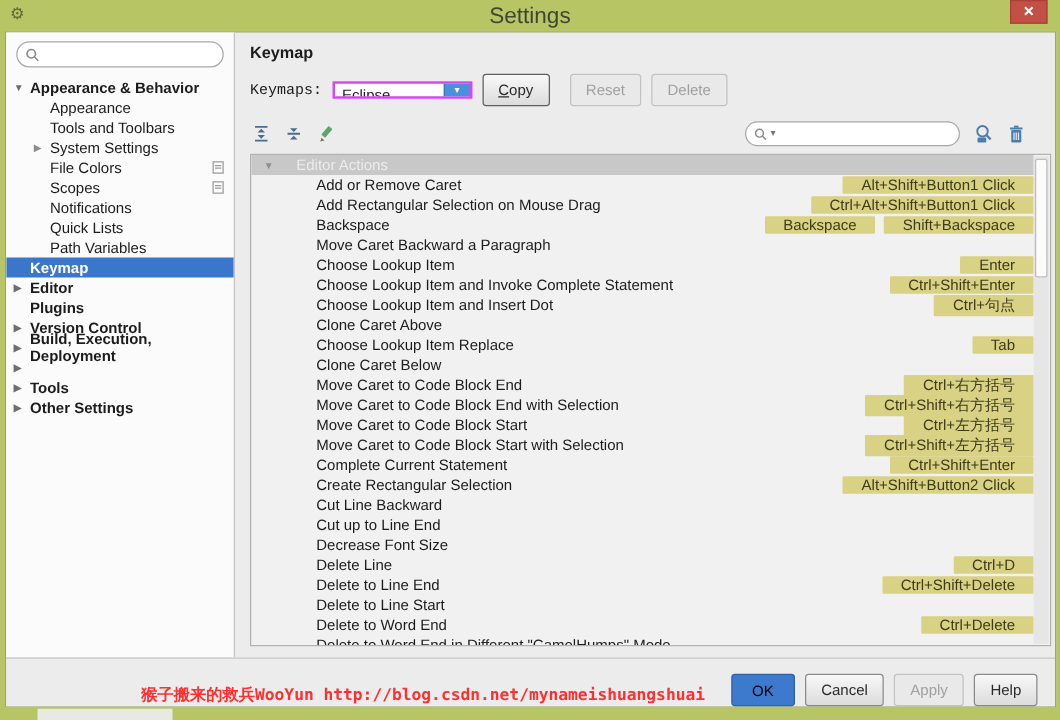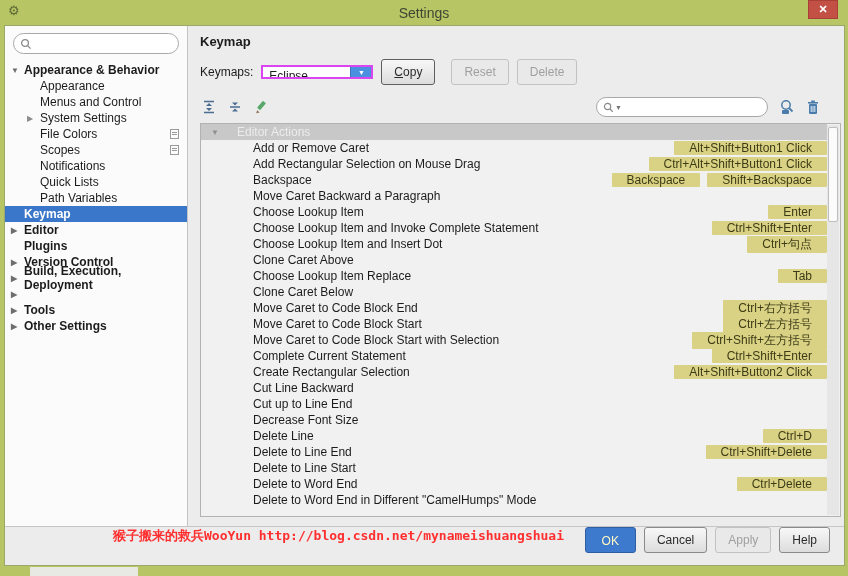--- a/index.html
+++ b/index.html
@@ -4,21 +4,21 @@
 <style>
   * { box-sizing: border-box; margin: 0; padding: 0; }
   html,body { width:848px; height:576px; overflow:hidden; }
   body { font-family: "Liberation Sans", sans-serif; font-size:12px; color:#1c1c1c; }
 
   #window { position:relative; width:848px; height:576px; background:#b7c565; }
 
   
   .titlebar { position:relative; height:25px; display:flex; align-items:center; justify-content:center; }
   .titlebar .app-icon { position:absolute; left:8px; top:3px; font-size:13px; color:#5d6b35; }
-  .titlebar .title { font-size:14px; color:#3f4533; }
+  .titlebar .title { font-size:18px; color:#3f4533; }
   .close-btn { position:absolute; top:0; right:10px; width:30px; height:19px; background:#c25045;
                border:1px solid #a84038; color:#fff; font-size:11px; font-weight:bold;
                display:flex; align-items:center; justify-content:center; cursor:default; }
 
   
   .dialog { position:absolute; top:25px; left:4px; right:3px; bottom:10px; background:#ececec;
             display:flex; flex-direction:column; border:1px solid #9aa86a; }
   .dialog-body { flex:1; display:flex; min-height:0; }
 
   
@@ -35,21 +35,21 @@
   .tree-item.top .tree-arrow { color:#6e6e6e; }
   .tree-item.selected { background:#3a76c9; color:#fff; }
   .page-icon { margin-left:auto; margin-right:8px; width:9px; height:10px; border:1px solid #9a9a9a;
                background:#fdfdfd; position:relative; flex:none; }
   .page-icon::after { content:""; position:absolute; left:1px; top:2px; width:5px; height:1px; background:#9a9a9a; box-shadow:0 2px 0 #9a9a9a; }
 
   
   .main { flex:1; display:flex; flex-direction:column; min-width:0; padding:0 0 0 12px; }
   .pane-title { font-weight:bold; font-size:13px; margin:8px 0 10px 0; }
   .keymaps-row { display:flex; align-items:center; margin-bottom:10px; }
-  .keymaps-label { margin-right:8px; }
+  .keymaps-label { margin-right:8px;font-family:Liberation Mono, monospace; }
   .combo { display:flex; width:112px; height:14px; border:2px solid #d946ef; background:#fff; margin-right:8px; }
   .combo-value { flex:1; padding:2px 6px; overflow:hidden; white-space:nowrap; }
   .combo-btn { width:21px; background:#4a8fe0; border-left:1px solid #3a77c2; color:#fff; font-size:7px;
                display:flex; align-items:center; justify-content:center; }
   .btn { height:26px; padding:0 12px; margin-right:8px; font-size:12px; color:#2a2a2a;
          background:linear-gradient(#f8f8f8,#dcdcdc); border:1px solid #8a8a8a; border-radius:3px; }
   .btn.primary-border { border-color:#5f5f5f; margin-right:16px; }
   .btn:disabled, .btn.disabled { color:#a0a0a0; border-color:#c2c2c2; background:#e9e9e9; }
   .btn u { text-decoration:underline; }
 
@@ -68,24 +68,24 @@
   .row { height:16px; display:flex; align-items:center; padding-left:52px; white-space:nowrap; }
   .row .spacer { flex:1; }
   .row.group-row { background:#c8c8c8; color:#ececec; padding-left:10px; }
   .row.group-row .tree-arrow { color:#8f8f8f; width:26px; }
   .chip { background:#d9d184; color:#3e3c17; padding:0 15px; margin-left:7px; border-radius:1px; flex:none; }
   .vscrollbar { position:absolute; top:1px; right:1px; bottom:1px; width:12px; background:#e6e6e6; }
   .vscroll-thumb { position:absolute; top:2px; left:1px; right:1px; height:95px; background:#fbfbfb;
                    border:1px solid #bdbdbd; border-radius:2px; }
 
   
-  .footer { height:39px; border-top:1px solid #c6c6c6; display:flex; align-items:flex-start; background:#ececec; }
+  .footer { height:39px; border-top:1px solid #c6c6c6; display:flex; align-items:flex-end; background:#ececec; }
   .watermark { margin-left:108px; color:#ff2f2f; font-family:"DejaVu Sans Mono", monospace; font-size:13px; font-weight:bold; }
   .footer-buttons { margin-left:auto; margin-right:14px; display:flex; }
-  .btn.ok { background:#3d79cc; border-color:#2f5fa3; color:#fef9c3; padding:6px 16px; }
+  .btn.ok { background:#3d79cc; border-color:#2f5fa3; color:#000000; padding:6px 16px; }
 
   
   .taskbar-peek { position:absolute; left:30px; bottom:0; width:108px; height:9px; background:#e9e9e4; }
 </style>
 </head>
 <body>
 
 <div id="window">
 
   <div class="titlebar">
@@ -111,21 +111,21 @@
             <div class="tree-item top">
               <span class="tree-arrow">▼</span>
               <span class="tree-label">Appearance &amp; Behavior</span>
             </div>
             <div class="tree-item child">
               <span class="tree-arrow"></span>
               <span class="tree-label">Appearance</span>
             </div>
             <div class="tree-item child">
               <span class="tree-arrow"></span>
-              <span class="tree-label">Menus and Control</span>
+              <span class="tree-label">Tools and Toolbars</span>
             </div>
             <div class="tree-item child">
               <span class="tree-arrow">▶</span>
               <span class="tree-label">System Settings</span>
             </div>
             <div class="tree-item child">
               <span class="tree-arrow"></span>
               <span class="tree-label">File Colors</span>
               <span class="page-icon"></span>
             </div>
@@ -298,20 +298,25 @@
               <div class="row">
                 <span>Clone Caret Below</span>
                 <span class="spacer"></span>
               </div>
               <div class="row">
                 <span>Move Caret to Code Block End</span>
                 <span class="spacer"></span>
                 <span class="chip">Ctrl+右方括号</span>
               </div>
               <div class="row">
+                <span>Move Caret to Code Block End with Selection</span>
+                <span class="spacer"></span>
+                <span class="chip">Ctrl+Shift+右方括号</span>
+              </div>
+              <div class="row">
                 <span>Move Caret to Code Block Start</span>
                 <span class="spacer"></span>
                 <span class="chip">Ctrl+左方括号</span>
               </div>
               <div class="row">
                 <span>Move Caret to Code Block Start with Selection</span>
                 <span class="spacer"></span>
                 <span class="chip">Ctrl+Shift+左方括号</span>
               </div>
               <div class="row">

